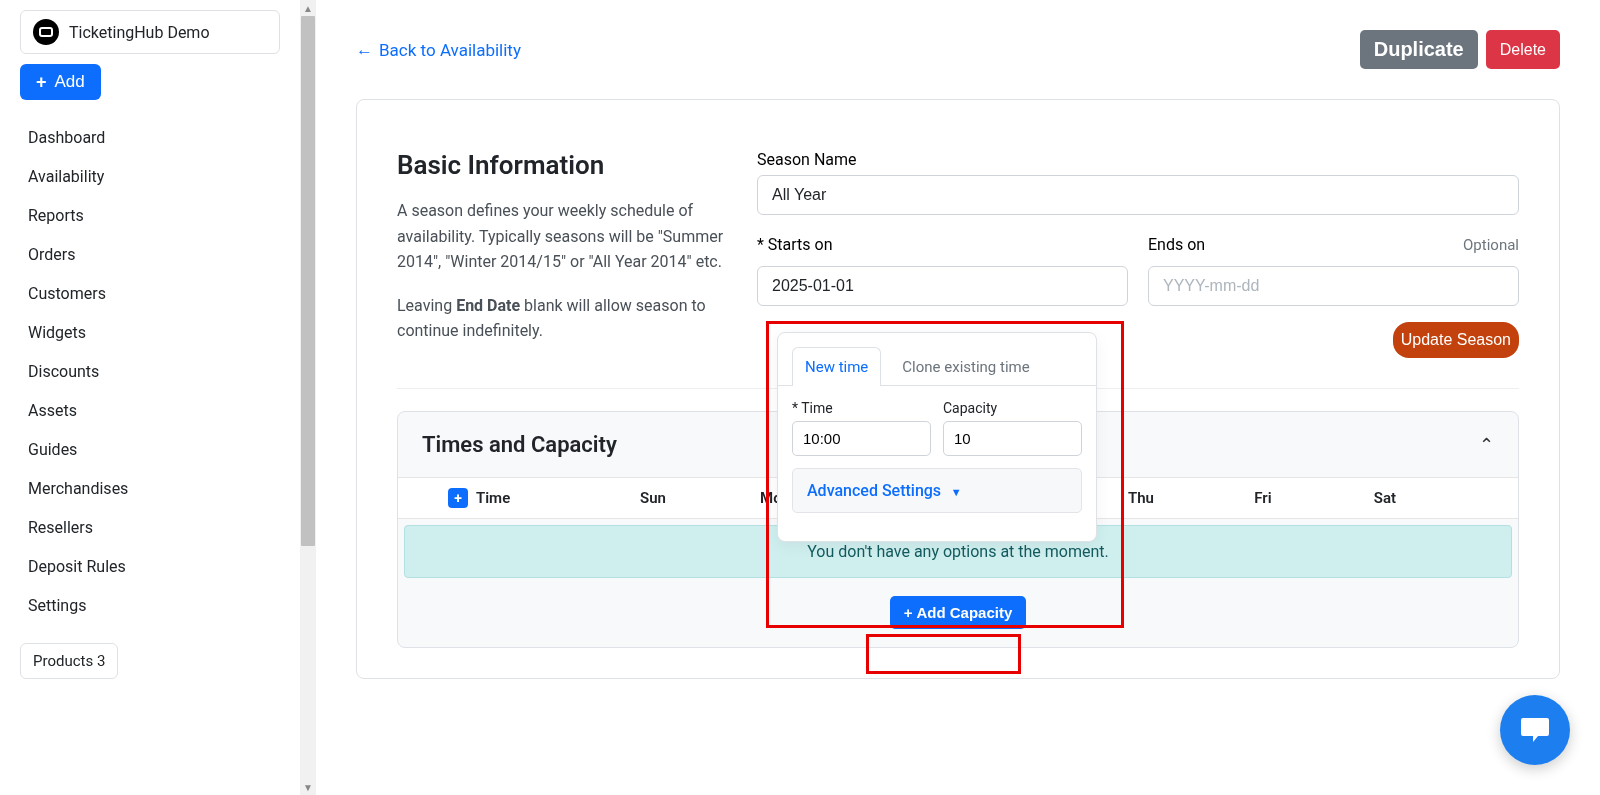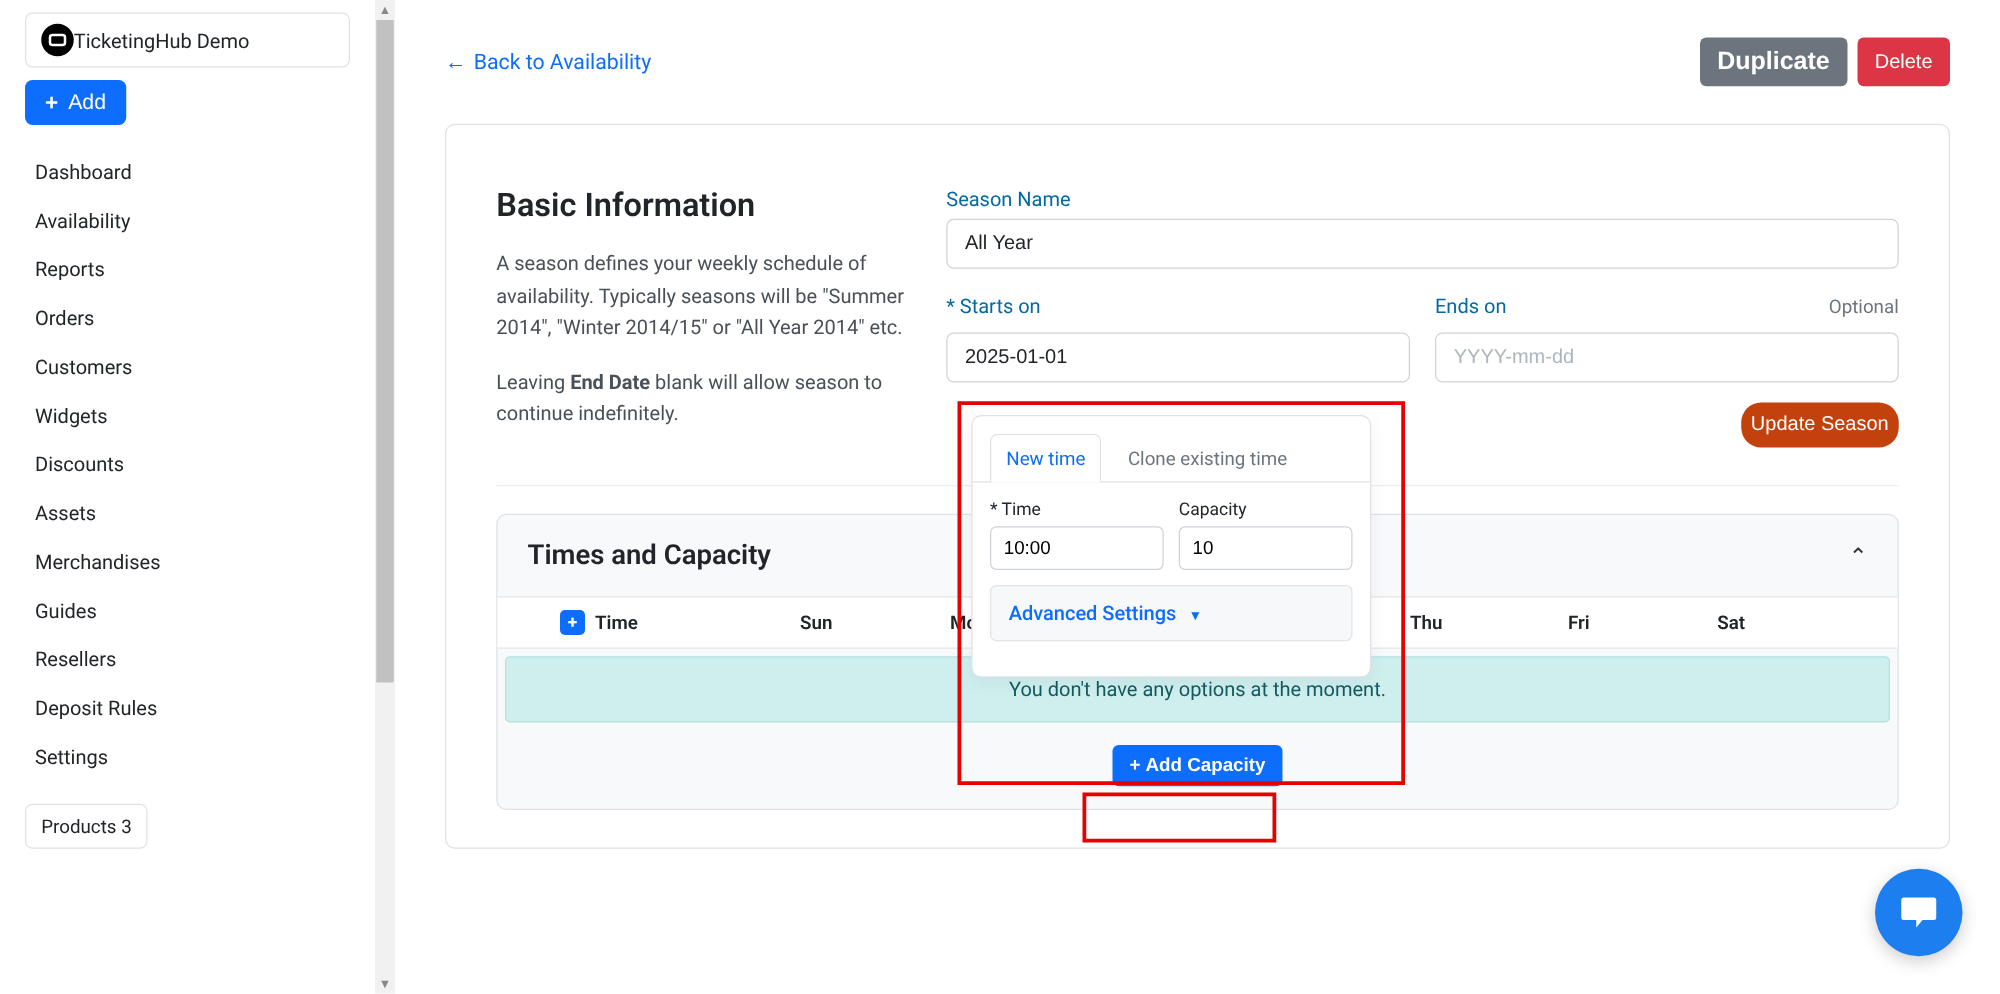--- a/index.html
+++ b/index.html
@@ -50,20 +50,21 @@
       width: 300px;
       height: 795px;
       padding: 10px 20px;
     }
     .brand-box {
       border: 1px solid #dee2e6;
       border-radius: 6px;
       padding: 8px 12px;
       display: flex;
       align-items: center;
+      gap: 10px;
       font-size: 16px;
       margin-bottom: 10px;
     }
     .brand-logo {
       width: 26px;
       height: 26px;
       border-radius: 50%;
       background: #000;
       display: flex;
       align-items: center;
@@ -159,21 +160,21 @@
       display: flex;
       gap: 20px;
       padding-bottom: 30px;
       border-bottom: 1px solid #eee;
     }
     .info-left { flex: 0 0 340px; }
     .info-left h2 { font-size: 26px; font-weight: 600; margin-bottom: 18px; }
     .info-desc { color: #495057; font-size: 16px; line-height: 1.6; margin-bottom: 18px; }
     .info-note { color: #495057; font-size: 16px; line-height: 1.6; }
     .info-right { flex: 1; }
-    .form-label { font-size: 16px; color: #0369a1; margin-bottom: 6px; display: block; }
+    .form-label { font-size: 16px; color: #000000; margin-bottom: 6px; display: block; }
     .form-input {
       width: 100%;
       border: 1px solid #ced4da;
       border-radius: 6px;
       padding: 10px 14px;
       font-size: 16px;
       color: #212529;
     }
     .form-input::placeholder { color: #adb5bd; }
     .date-row { display: flex; gap: 20px; margin-top: 20px; justify-content: center; }
@@ -372,22 +373,22 @@
   </button>
   <ul class="nav-list">
     <li class="nav-item">Dashboard</li>
     <li class="nav-item">Availability</li>
     <li class="nav-item">Reports</li>
     <li class="nav-item">Orders</li>
     <li class="nav-item">Customers</li>
     <li class="nav-item">Widgets</li>
     <li class="nav-item">Discounts</li>
     <li class="nav-item">Assets</li>
+    <li class="nav-item">Guides</li>
     <li class="nav-item">Merchandises</li>
-    <li class="nav-item">Guides</li>
     <li class="nav-item">Resellers</li>
     <li class="nav-item">Deposit Rules</li>
     <li class="nav-item">Settings</li>
   </ul>
   <div class="products-box">Products 3</div>
 </aside>
 
 <main class="main">
   <div class="top-row">
     <a class="back-link">

